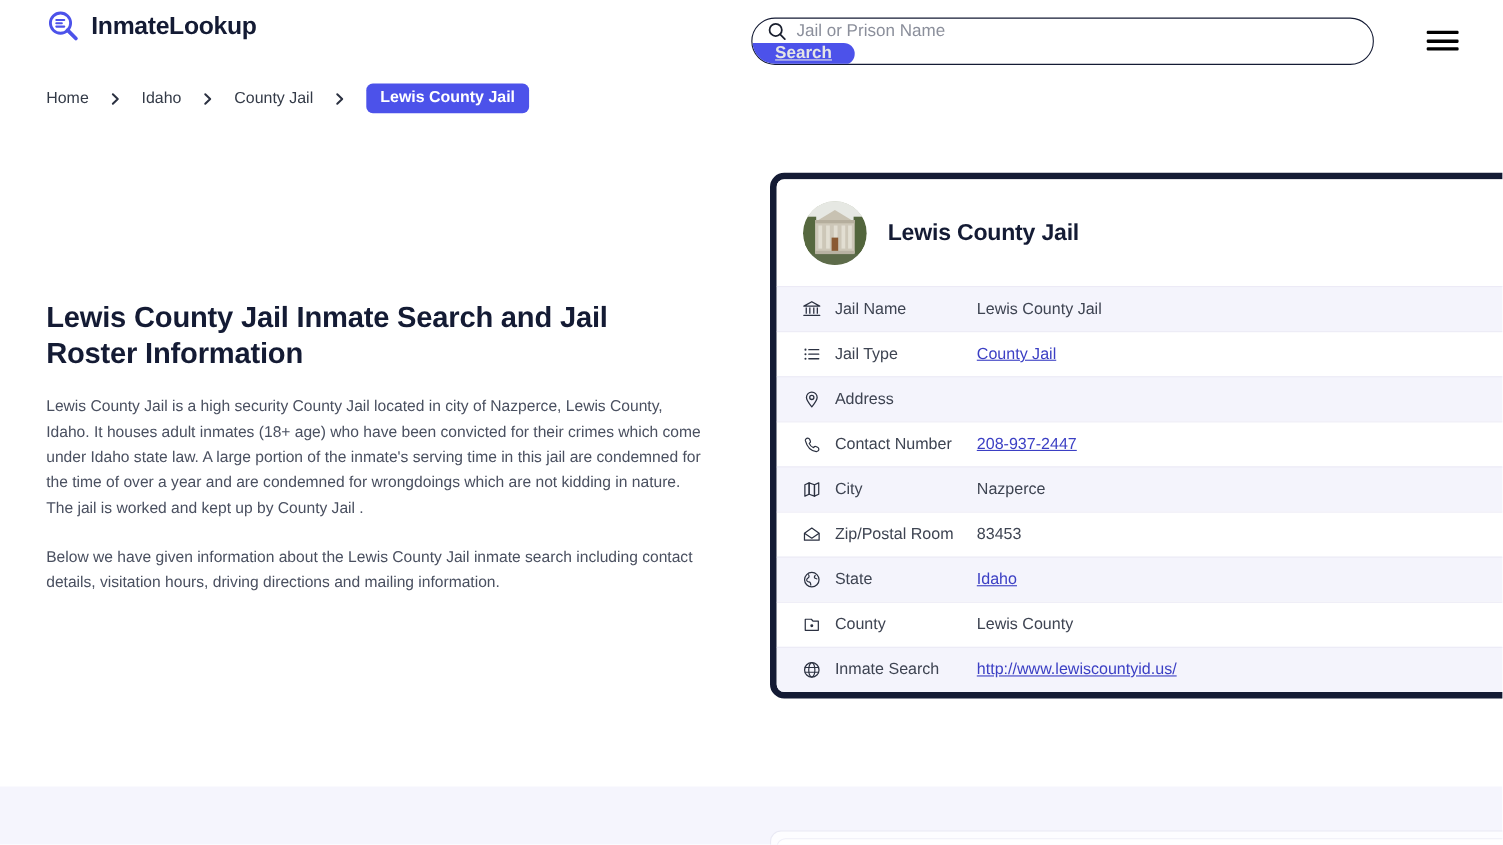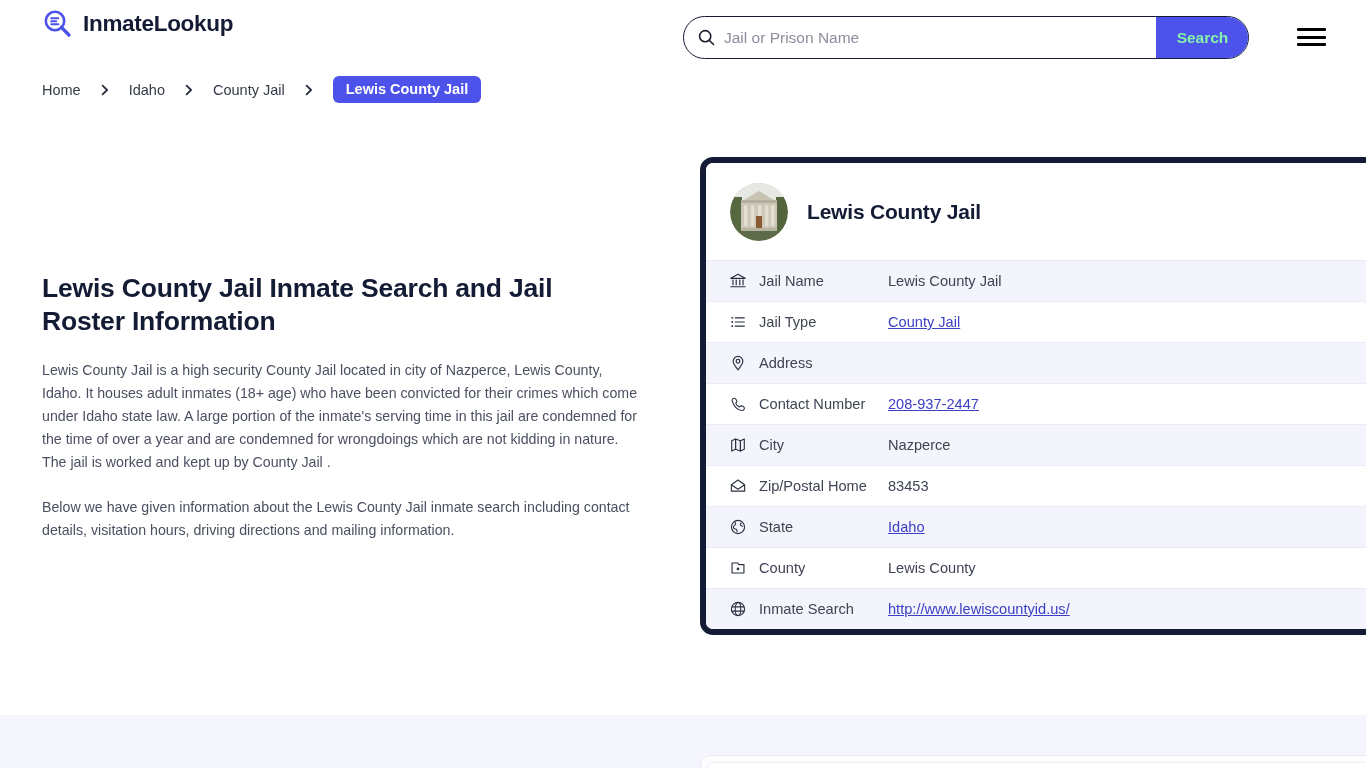--- a/index.html
+++ b/index.html
@@ -32,43 +32,45 @@
   }
 
   .search-wrap {
     position: absolute; left: 683px; top: 16px;
     width: 566px; height: 43px;
     display: flex; align-items: stretch;
     border: 1.6px solid #141b34;
     border-radius: 22px;
     background: #fff;
     overflow: hidden;
+    flex-direction: column;
   }
   .search-field {
     flex: 1 1 auto; display: flex; align-items: center; gap: 9px;
     padding-left: 14px;
   }
   .search-ico { width: 17px; height: 17px; flex: 0 0 auto; display:block; }
   .search-input {
     border: none; outline: none; background: transparent;
     font-family: "Liberation Sans", sans-serif;
     font-size: 15.5px; color: #30343f;
     width: 100%; height: 100%;
     padding: 0;
   }
   .search-input::placeholder { color: #8b8f9b; opacity: 1; }
   .search-btn {
     flex: 0 0 auto; width: 93px;
-    background: #4c52ea; color: #86efac;
+    background: #4c52ea; color: #e5e5e5;
     border: none; cursor: pointer;
     font-family: "Liberation Sans", sans-serif;
     font-size: 15.5px; font-weight: 700;
     display: flex; align-items: center; justify-content: center;
     border-radius: 0 22px 22px 0;
     margin: -1px -1px -1px 0;
+    text-decoration: underline;
   }
 
   .hamburger {
     position: absolute; left: 1297px; top: 25px;
     width: 30px; height: 24px; cursor: pointer;
     display: flex; flex-direction: column; justify-content: space-between;
     padding: 3px 0;
   }
   .hamburger span { display:block; height: 3px; width: 29px; background: #000; border-radius: 1px; }
 
@@ -330,21 +332,21 @@
       <span class="row-value">Nazperce</span>
     </div>
 
     <div class="info-row plain">
       <span class="row-icon">
         <svg viewBox="0 0 20 20" width="18" height="18" aria-hidden="true">
           <path d="M2.6 8.6 10 3.4l7.4 5.2v7.1H2.6z" fill="none" stroke="#2b3141" stroke-width="1.25" stroke-linejoin="round"></path>
           <polyline points="2.6,8.6 10,13.6 17.4,8.6" fill="none" stroke="#2b3141" stroke-width="1.25" stroke-linejoin="round"></polyline>
         </svg>
       </span>
-      <span class="row-label">Zip/Postal Home</span>
+      <span class="row-label">Zip/Postal Room</span>
       <span class="row-value">83453</span>
     </div>
 
     <div class="info-row alt">
       <span class="row-icon">
         <svg viewBox="0 0 20 20" width="18" height="18" aria-hidden="true">
           <circle cx="10" cy="10" r="7.3" fill="none" stroke="#2b3141" stroke-width="1.25"></circle>
           <path d="M6.4 4.6c1.3 1.3 1 2.9-.2 3.6-1.1.7-1.9 1.8-1 3.1.9 1.3 2.4.6 3.2 1.6.7.9.2 2 .8 3" fill="none" stroke="#2b3141" stroke-width="1.2" stroke-linejoin="round"></path>
           <path d="M13.9 5.6c-1.1.5-1.7 1.6-1 2.5.6.8 2 .5 2.6 1.4" fill="none" stroke="#2b3141" stroke-width="1.2" stroke-linejoin="round"></path>
         </svg>

